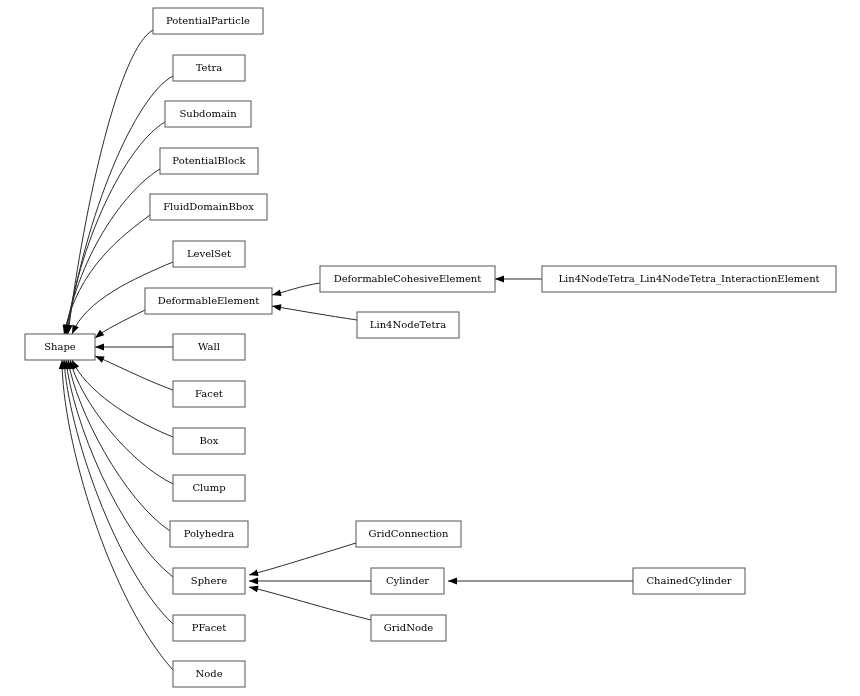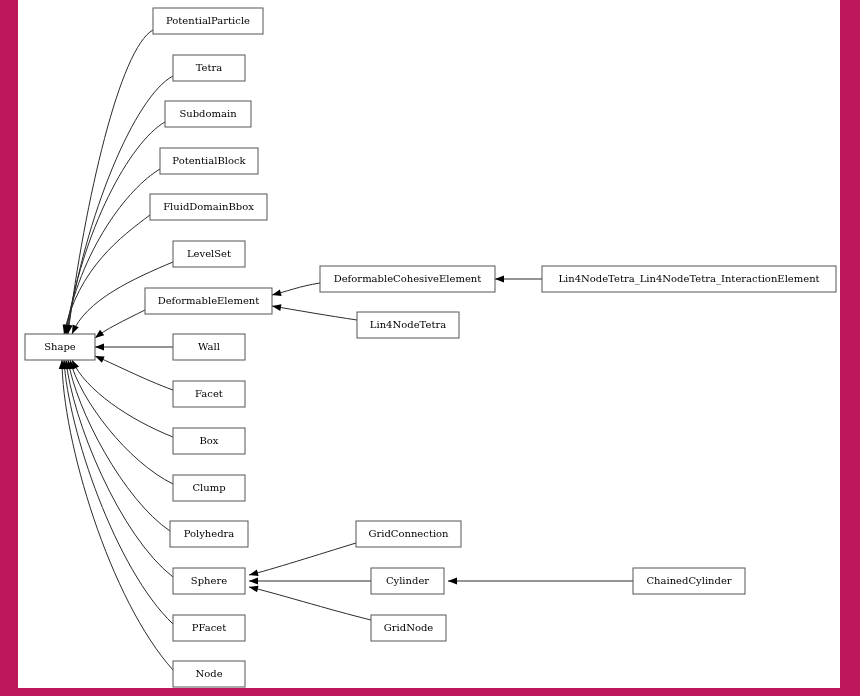--- a/index.html
+++ b/index.html
@@ -4,21 +4,21 @@
 <style>
   html, body {
     margin: 0;
     padding: 0;
     background: #000000;
   }
   #diagram-root {
     position: relative;
     width: 860px;
     height: 696px;
-    background: #be185d;
+    background: #ffffff;
     overflow: hidden;
   }
   #canvas-area {
     position: absolute;
     left: 18px;
     top: 0px;
     width: 822px;
     height: 688px;
     background: #ffffff;
   }

